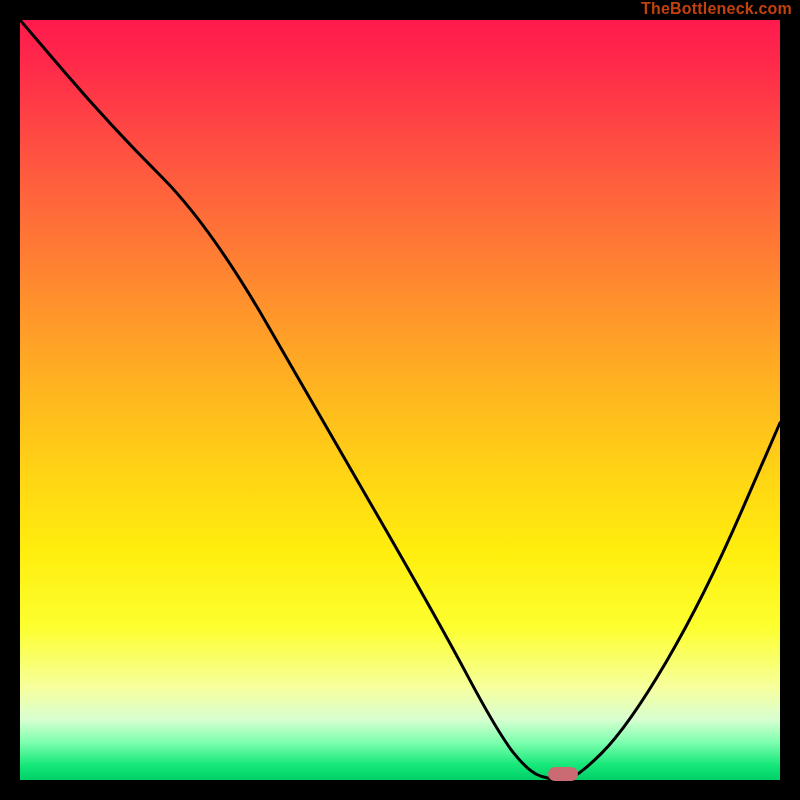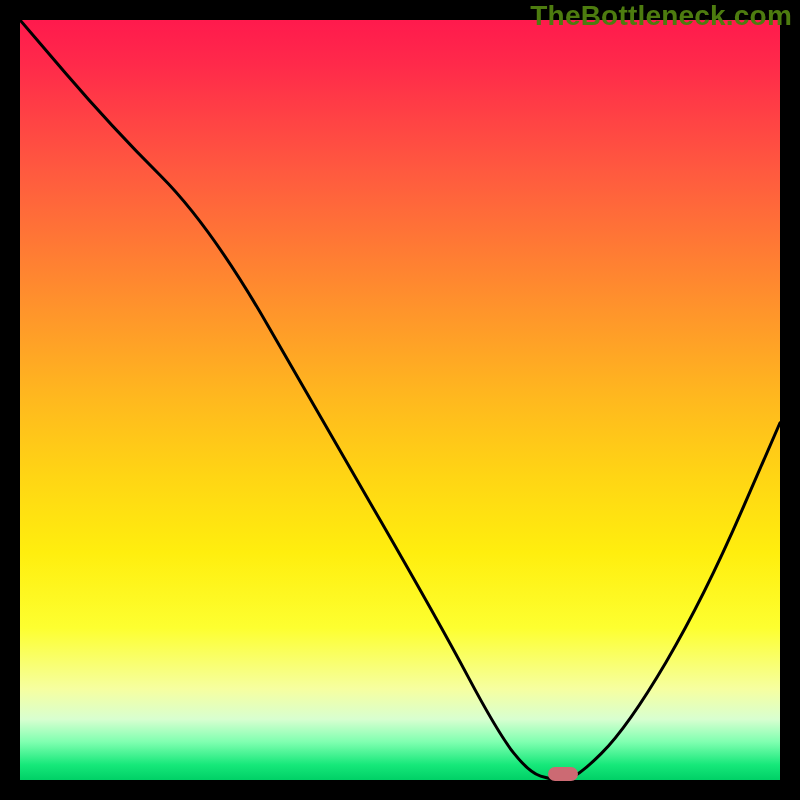--- a/index.html
+++ b/index.html
@@ -41,22 +41,22 @@
       #d8ffd0 92%,
       #7fffb0 95%,
       #16e87a 98%,
       #00d066 100%
     );
   }
   .watermark {
     position: absolute;
     top: 0px;
     right: 8px;
-    color: #4d7c0f;
-    font-size: 28px;
+    color: #c2410c;
+    font-size: 16px;
     font-weight: 600;
     letter-spacing: 0.2px;
     z-index: 5;
   }
   svg.curve {
     position: absolute;
     left: 0;
     top: 0;
     width: 760px;
     height: 760px;

